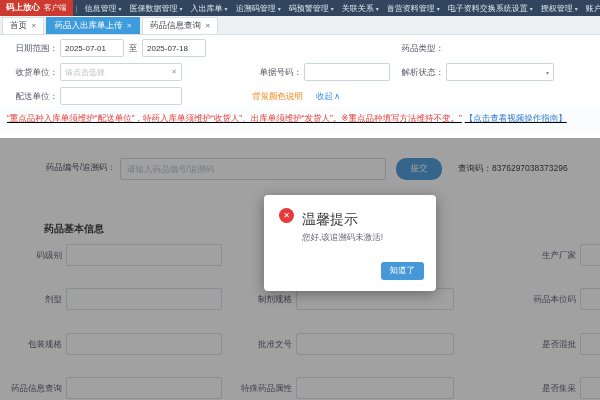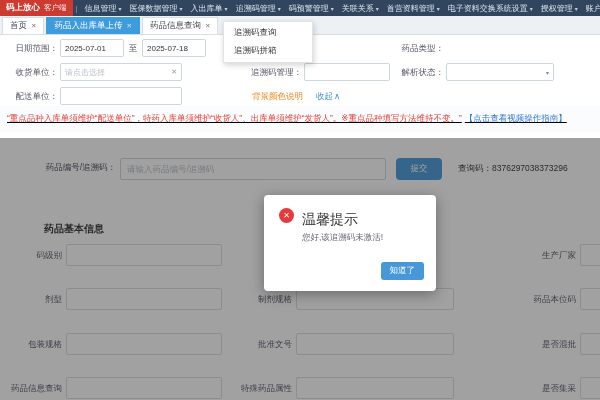--- a/index.html
+++ b/index.html
@@ -51,21 +51,21 @@
   .notice-text{color:#e23d38;}
   .notice-link{color:#2e77d0;margin-left:3px;cursor:pointer;}
 
   
   .work{position:absolute;top:138px;left:0;width:600px;height:262px;background:#fff;}
   .q-lbl{position:absolute;left:28px;top:24px;width:88px;text-align:right;font-size:8.5px;color:#445;}
   .q-input{position:absolute;left:120px;top:20px;width:266px;height:22px;border:1px solid #ccd6dd;
            border-radius:2px;font-size:8.5px;padding:0 6px;color:#333;font-family:inherit;}
   .q-input::placeholder{color:#b8bec5;}
   .q-submit{position:absolute;left:396px;top:20px;width:46px;height:22px;background:#4698d8;color:#fff;
-            border:none;border-radius:4px;font-size:8.5px;cursor:pointer;font-family:inherit;}
+            border:none;border-radius:10px;font-size:8.5px;cursor:pointer;font-family:inherit;}
   .q-result{position:absolute;left:458px;top:25px;font-size:8.5px;color:#333;}
   .section-title{position:absolute;left:44px;top:84px;font-size:10px;font-weight:bold;color:#333;}
   .f-lbl{position:absolute;font-size:8.5px;color:#556;line-height:22px;text-align:right;}
   .f-box{position:absolute;height:22px;border:1px solid #d8dee3;background:#fff;border-radius:2px;}
 
   .mask{position:absolute;left:0;top:0;width:600px;height:262px;background:rgba(30,30,30,.42);z-index:8;}
   .modal{position:absolute;left:264px;top:57px;width:172px;height:96px;background:#fff;border-radius:4px;
          box-shadow:0 3px 14px rgba(0,0,0,.35);z-index:9;}
   .modal-icon{position:absolute;left:15px;top:13px;width:15px;height:15px;border-radius:50%;background:#e5393b;
               color:#fff;font-size:8px;display:flex;align-items:center;justify-content:center;}
@@ -135,38 +135,34 @@
     <div class="tab active">
       <span>药品入出库单上传</span>
       <span class="tab-close">✕</span>
     </div>
     <div class="tab">
       <span>药品信息查询</span>
       <span class="tab-close">✕</span>
     </div>
   </div>
 
-  <div class="dropdown">
-    <div class="dropdown-item">追溯码查询</div>
-    <div class="dropdown-item">追溯码拼箱</div>
-  </div>
 
   <div class="filters">
     <span class="lbl" style="left:6px;top:4px;width:52px">日期范围：</span>
     <input class="inp" style="left: 60px; top: 4px; width: 64px;" value="2025-07-01">
     <span class="lbl" style="left:126px;top:4px;width:14px;text-align:center">至</span>
     <input class="inp" style="left: 142px; top: 4px; width: 64px;" value="2025-07-18">
     <span class="lbl" style="left:392px;top:4px;width:52px">药品类型：</span>
 
     <span class="lbl" style="left:6px;top:28px;width:52px">收货单位：</span>
     <div class="inpbox" style="left:60px;top:28px;width:122px">
       <span class="ph">请点击选择</span>
       <span class="clearx">✕</span>
     </div>
-    <span class="lbl" style="left:250px;top:28px;width:52px">追溯码管理：</span>
+    <span class="lbl" style="left:250px;top:28px;width:52px">单据号码：</span>
     <input class="inp" style="left: 304px; top: 28px; width: 86px;">
     <span class="lbl" style="left:392px;top:28px;width:52px">解析状态：</span>
     <div class="sel" style="left:446px;top:28px;width:108px">
       <span></span>
       <span class="sel-caret">▾</span>
     </div>
 
     <span class="lbl" style="left:6px;top:52px;width:52px">配送单位：</span>
     <input class="inp" style="left: 60px; top: 52px; width: 122px;">
     <span class="legend" style="left:252px;top:52px">背景颜色说明</span>

